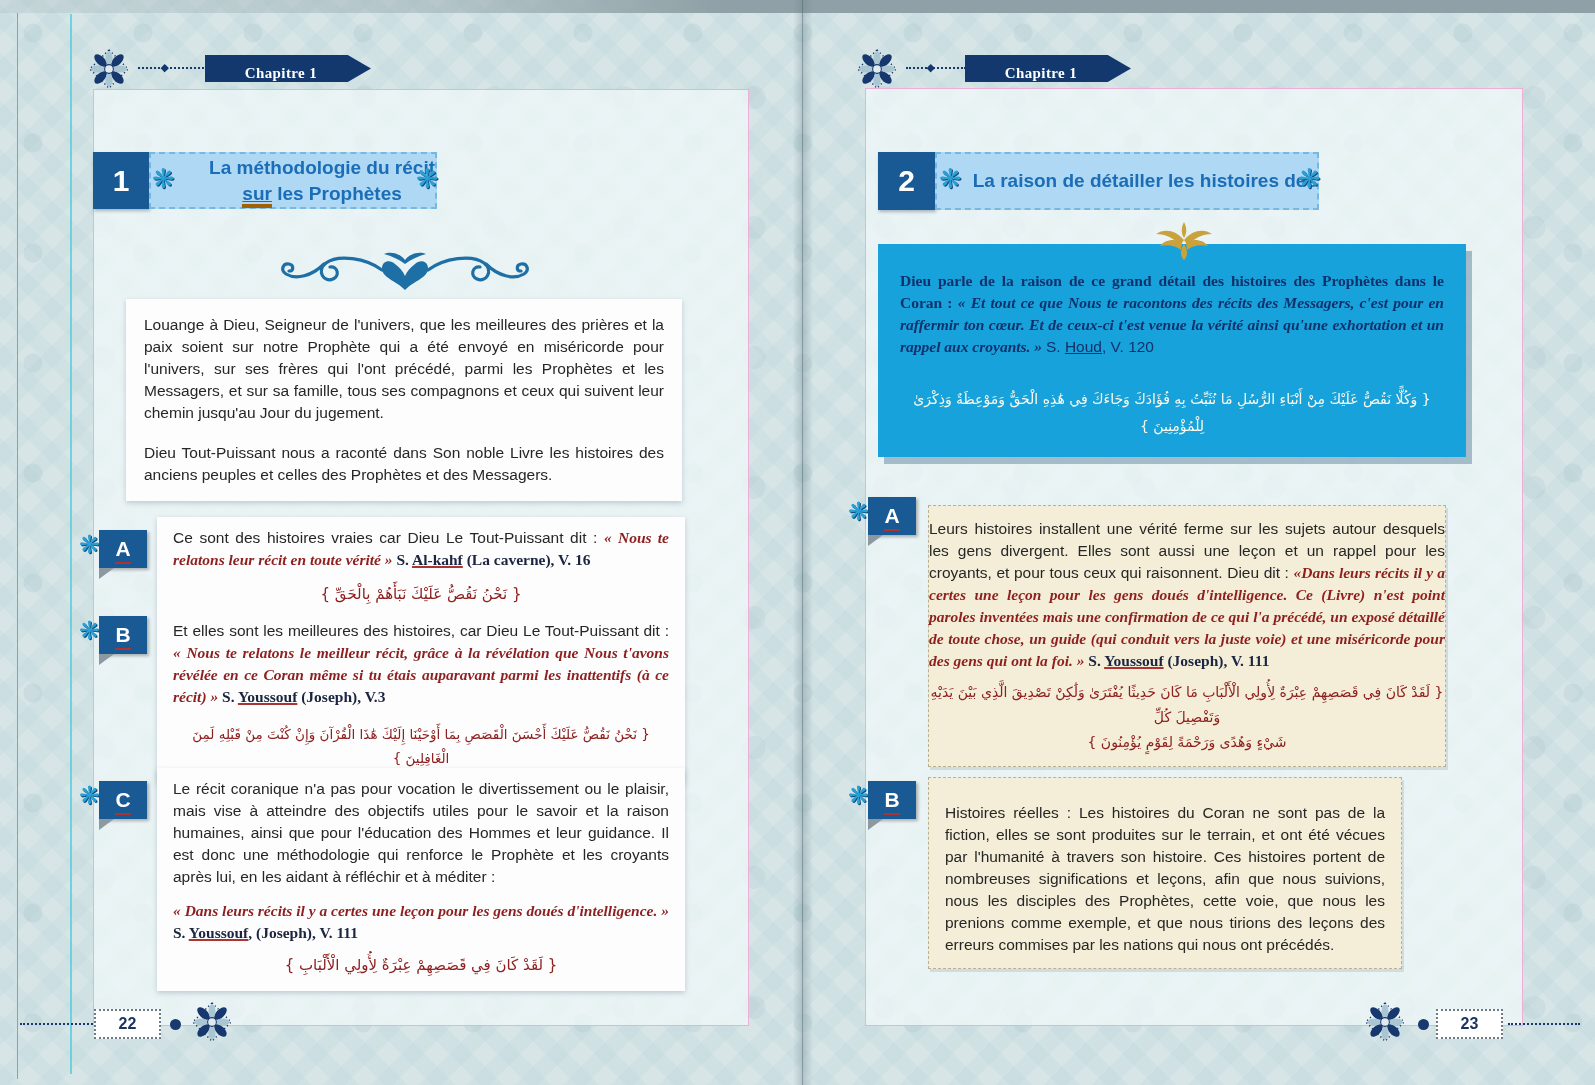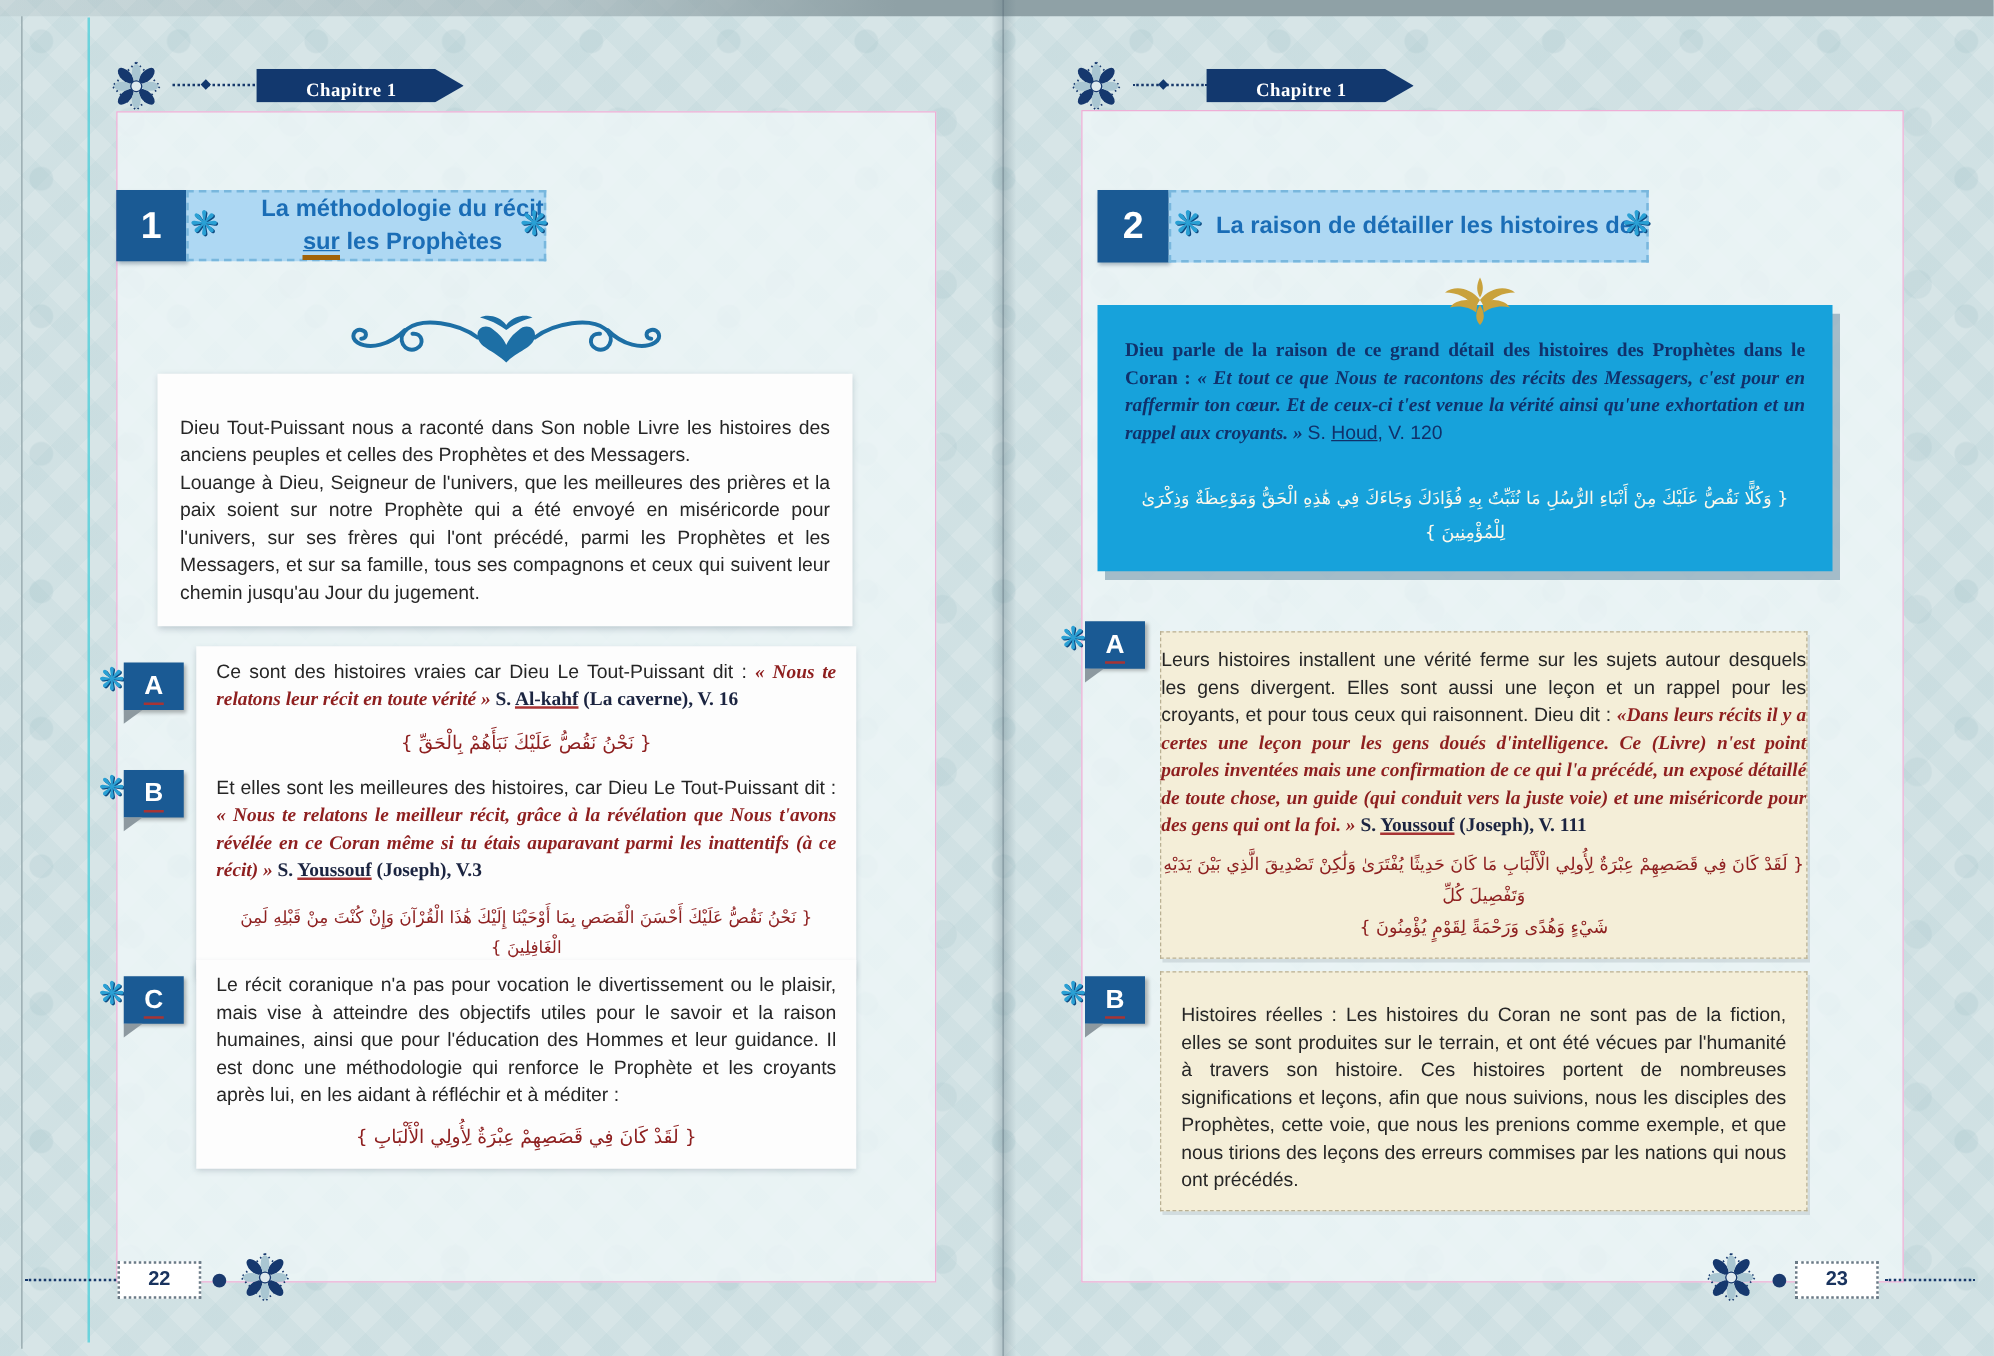--- a/index.html
+++ b/index.html
@@ -152,22 +152,22 @@
   </div>
 </div>
 <span class="abs snow" style="left:152px;top:166px">❋</span>
 <span class="abs snow" style="left:416px;top:166px">❋</span>
 
 <svg class="abs" style="left:278px;top:250px;width:254px;height:50px" viewBox="0 0 254 50">
     <use href="#swirl-sym"></use>
   </svg>
 
 <div class="abs white-box" style="left:126px;top:299px;width:556px;padding:15px 18px">
+  <p class="txt">Louange à Dieu, Seigneur de l'univers, que les meilleures des prières et la paix soient sur notre Prophète qui a été envoyé en miséricorde pour l'univers, sur ses frères qui l'ont précédé, parmi les Prophètes et les Messagers, et sur sa famille, tous ses compagnons et ceux qui suivent leur chemin jusqu'au Jour du jugement.</p>
   <p class="txt" style="margin-top:18px">Dieu Tout-Puissant nous a raconté dans Son noble Livre les histoires des anciens peuples et celles des Prophètes et des Messagers.</p>
-  <p class="txt">Louange à Dieu, Seigneur de l'univers, que les meilleures des prières et la paix soient sur notre Prophète qui a été envoyé en miséricorde pour l'univers, sur ses frères qui l'ont précédé, parmi les Prophètes et les Messagers, et sur sa famille, tous ses compagnons et ceux qui suivent leur chemin jusqu'au Jour du jugement.</p>
 </div>
 
 <div class="abs white-box" style="left:157px;top:517px;width:528px;padding:10px 16px 12px">
   <p class="txt"><span>Ce sont des histoires vraies car Dieu Le Tout-Puissant dit : </span><span class="quote">« Nous te relatons leur récit en toute vérité » </span><span class="ref"><span>S. </span><span class="uname">Al-kahf</span><span> (La caverne), V. 16</span></span></p>
   <div class="arabic" style="font-size:15px;margin:10px 0 12px">{ نَحْنُ نَقُصُّ عَلَيْكَ نَبَأَهُمْ بِالْحَقِّ }</div>
   <p class="txt"><span>Et elles sont les meilleures des histoires, car Dieu Le Tout-Puissant dit : </span><span class="quote">« Nous te relatons le meilleur récit, grâce à la révélation que Nous t'avons révélée en ce Coran même si tu étais auparavant parmi les inattentifs (à ce récit) » </span><span class="ref"><span>S. </span><span class="uname">Youssouf</span><span> (Joseph), V.3</span></span></p>
   <div class="arabic" style="font-size:13.5px;margin-top:14px">{ نَحْنُ نَقُصُّ عَلَيْكَ أَحْسَنَ الْقَصَصِ بِمَا أَوْحَيْنَا إِلَيْكَ هَٰذَا الْقُرْآنَ وَإِنْ كُنْتَ مِنْ قَبْلِهِ لَمِنَ الْغَافِلِينَ }</div>
 </div>
 <div class="abs badge" style="left:87px;top:530px">
   <span class="snow">❋</span>
@@ -181,20 +181,22 @@
   <span class="snow">❋</span>
   <div class="sq">
       <span>B</span>
       <i></i>
     </div>
   <div class="fold"></div>
 </div>
 
 <div class="abs white-box" style="left:157px;top:768px;width:528px;padding:10px 16px 12px">
   <p class="txt">Le récit coranique n'a pas pour vocation le divertissement ou le plaisir, mais vise à atteindre des objectifs utiles pour le savoir et la raison humaines, ainsi que pour l'éducation des Hommes et leur guidance. Il est donc une méthodologie qui renforce le Prophète et les croyants après lui, en les aidant à réfléchir et à méditer :</p>
+  <p class="txt" style="margin-top:12px"><span class="quote">« Dans leurs récits il y a certes une leçon pour les gens doués d'intelligence. »</span><br>
+    <span class="ref"><span>S. </span><span class="uname">Youssouf</span><span>, (Joseph), V. 111</span></span></p>
   <div class="arabic" style="font-size:15px;margin-top:8px">{ لَقَدْ كَانَ فِي قَصَصِهِمْ عِبْرَةٌ لِأُولِي الْأَلْبَابِ }</div>
 </div>
 <div class="abs badge" style="left:87px;top:781px">
   <span class="snow">❋</span>
   <div class="sq">
       <span>C</span>
       <i></i>
     </div>
   <div class="fold"></div>
 </div>
@@ -249,21 +251,21 @@
 </div>
 <div class="abs badge" style="left:856px;top:497px">
   <span class="snow">❋</span>
   <div class="sq">
       <span>A</span>
       <i></i>
     </div>
   <div class="fold"></div>
 </div>
 
-<div class="abs cream-box" style="left:928px;top:777px;width:518px;padding:14px 16px 12px">
+<div class="abs cream-box" style="left:928px;top:777px;width:474px;padding:14px 16px 12px">
   <p class="txt" style="padding-top:10px">Histoires réelles : Les histoires du Coran ne sont pas de la fiction, elles se sont produites sur le terrain, et ont été vécues par l'humanité à travers son histoire. Ces histoires portent de nombreuses significations et leçons, afin que nous suivions, nous les disciples des Prophètes, cette voie, que nous les prenions comme exemple, et que nous tirions des leçons des erreurs commises par les nations qui nous ont précédés.</p>
 </div>
 <div class="abs badge" style="left:856px;top:781px">
   <span class="snow">❋</span>
   <div class="sq">
       <span>B</span>
       <i></i>
     </div>
   <div class="fold"></div>
 </div>

